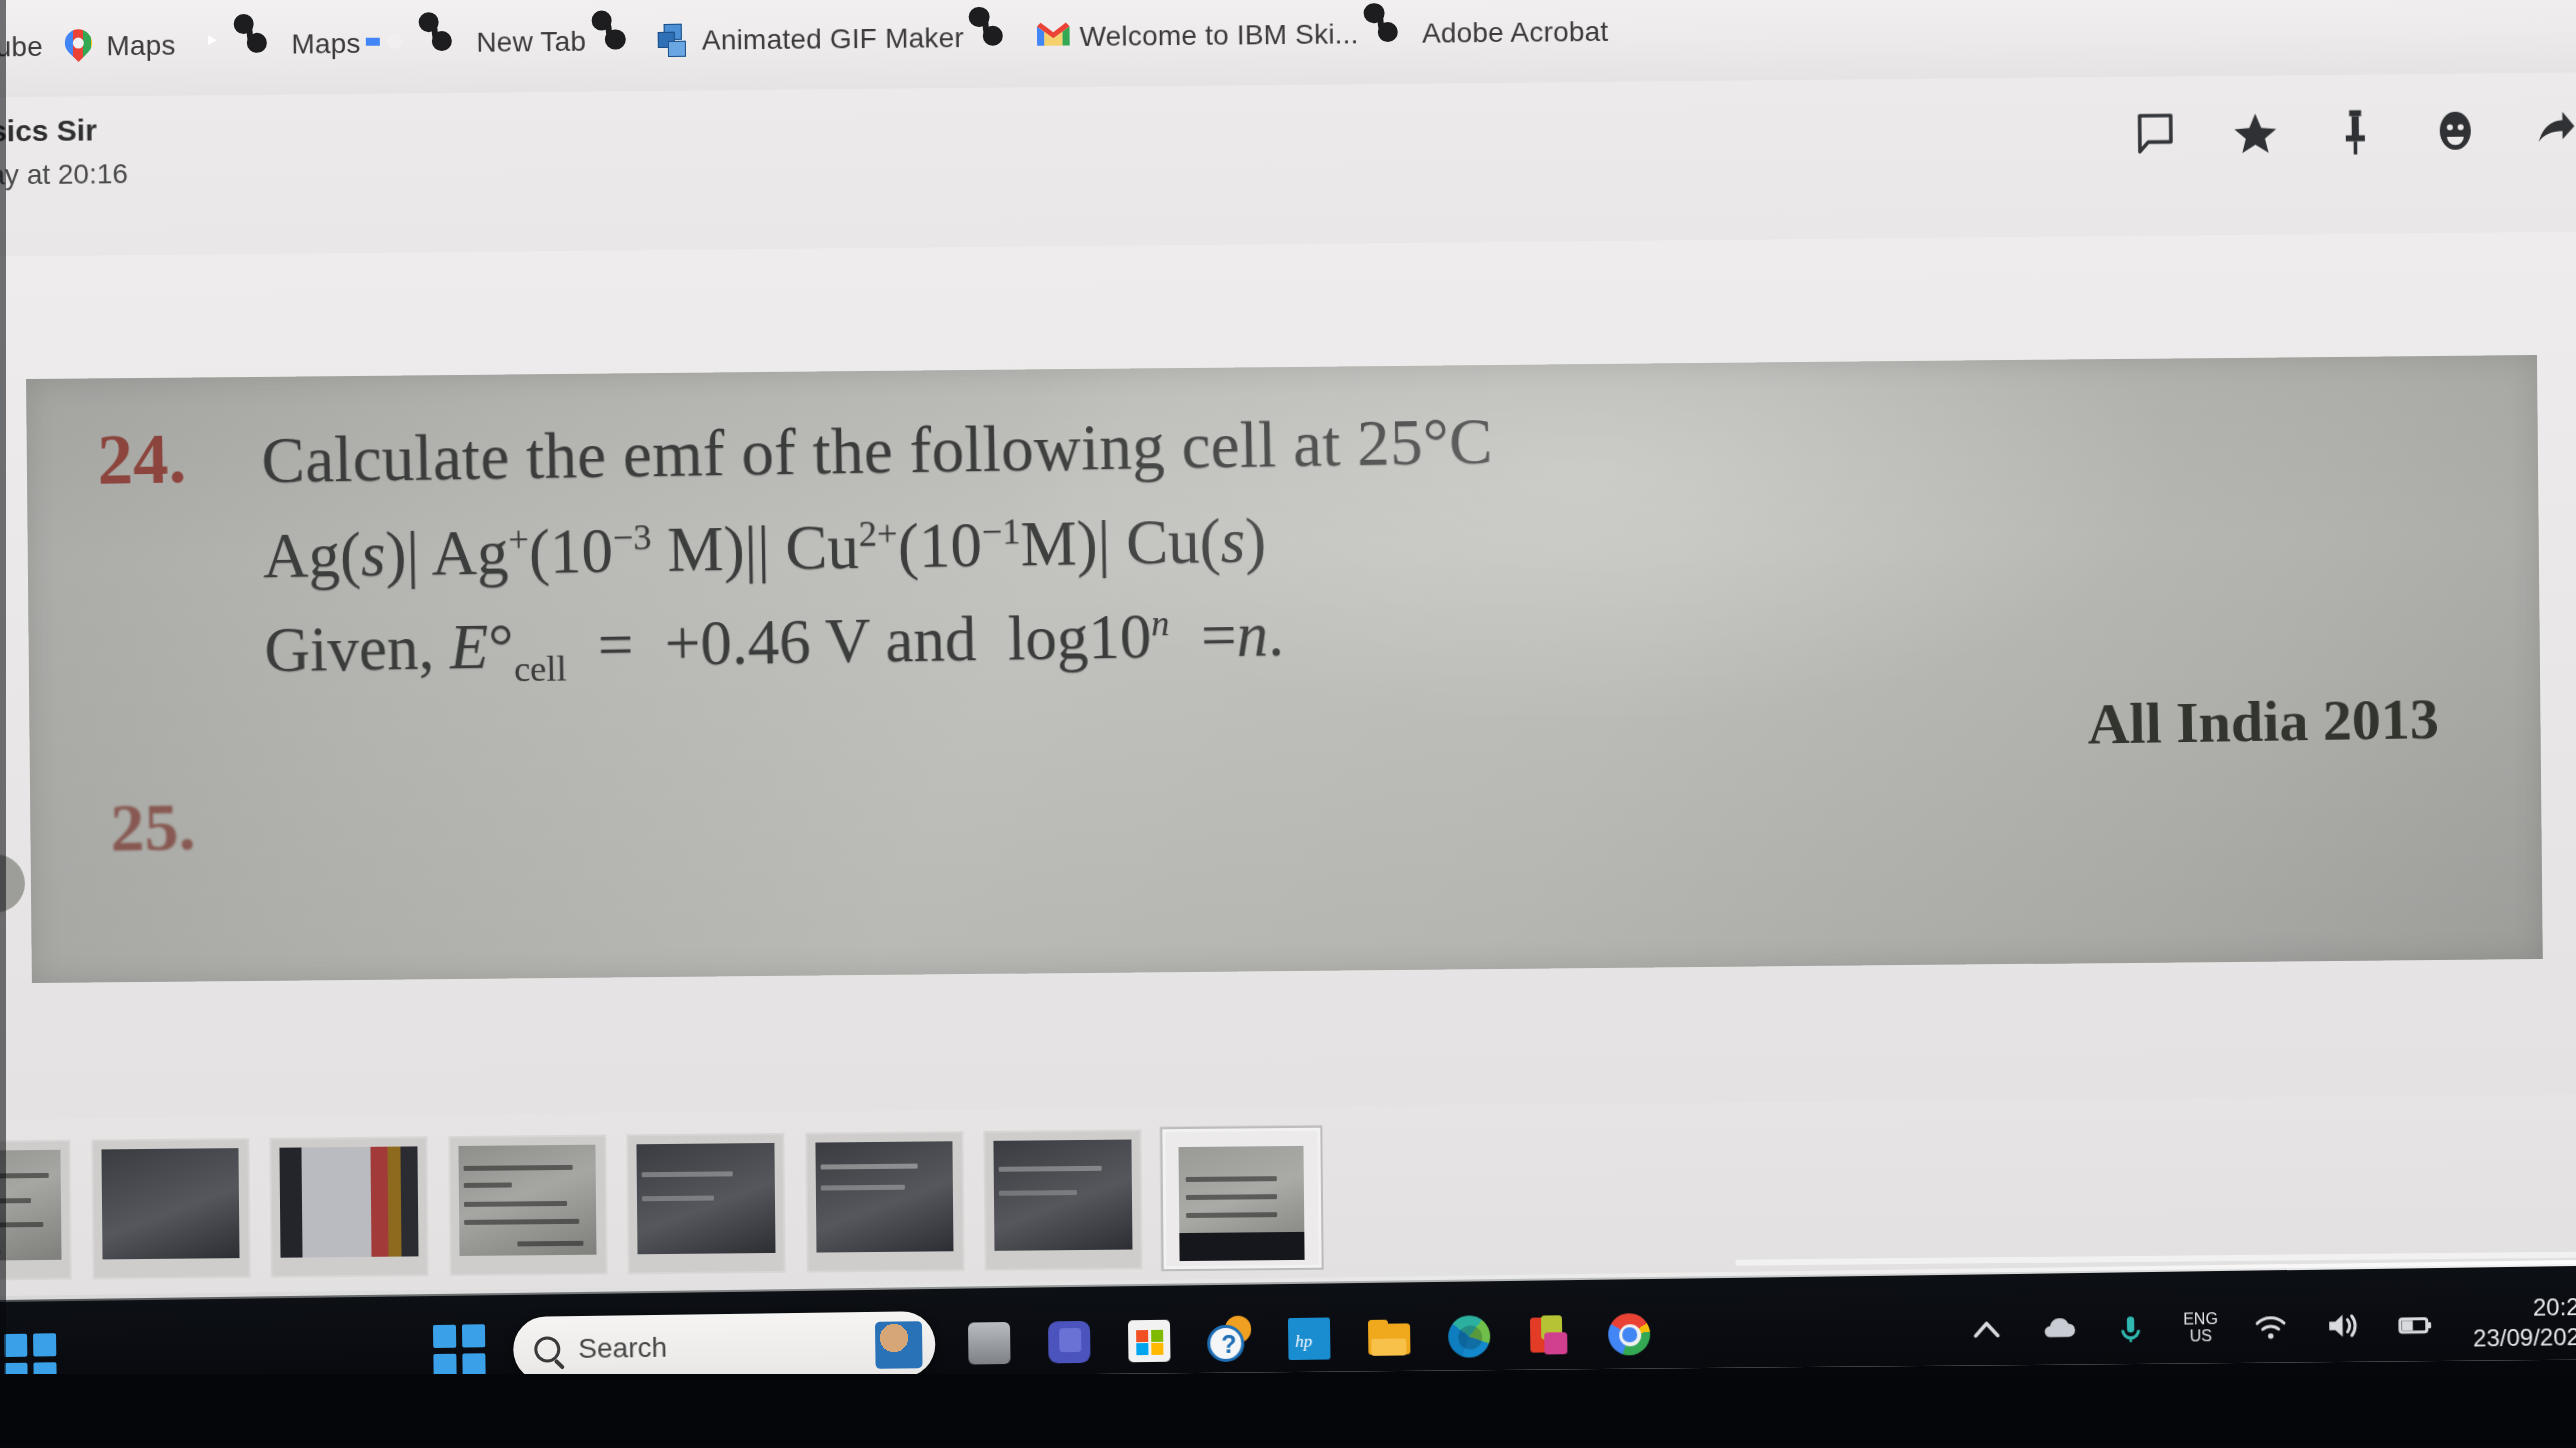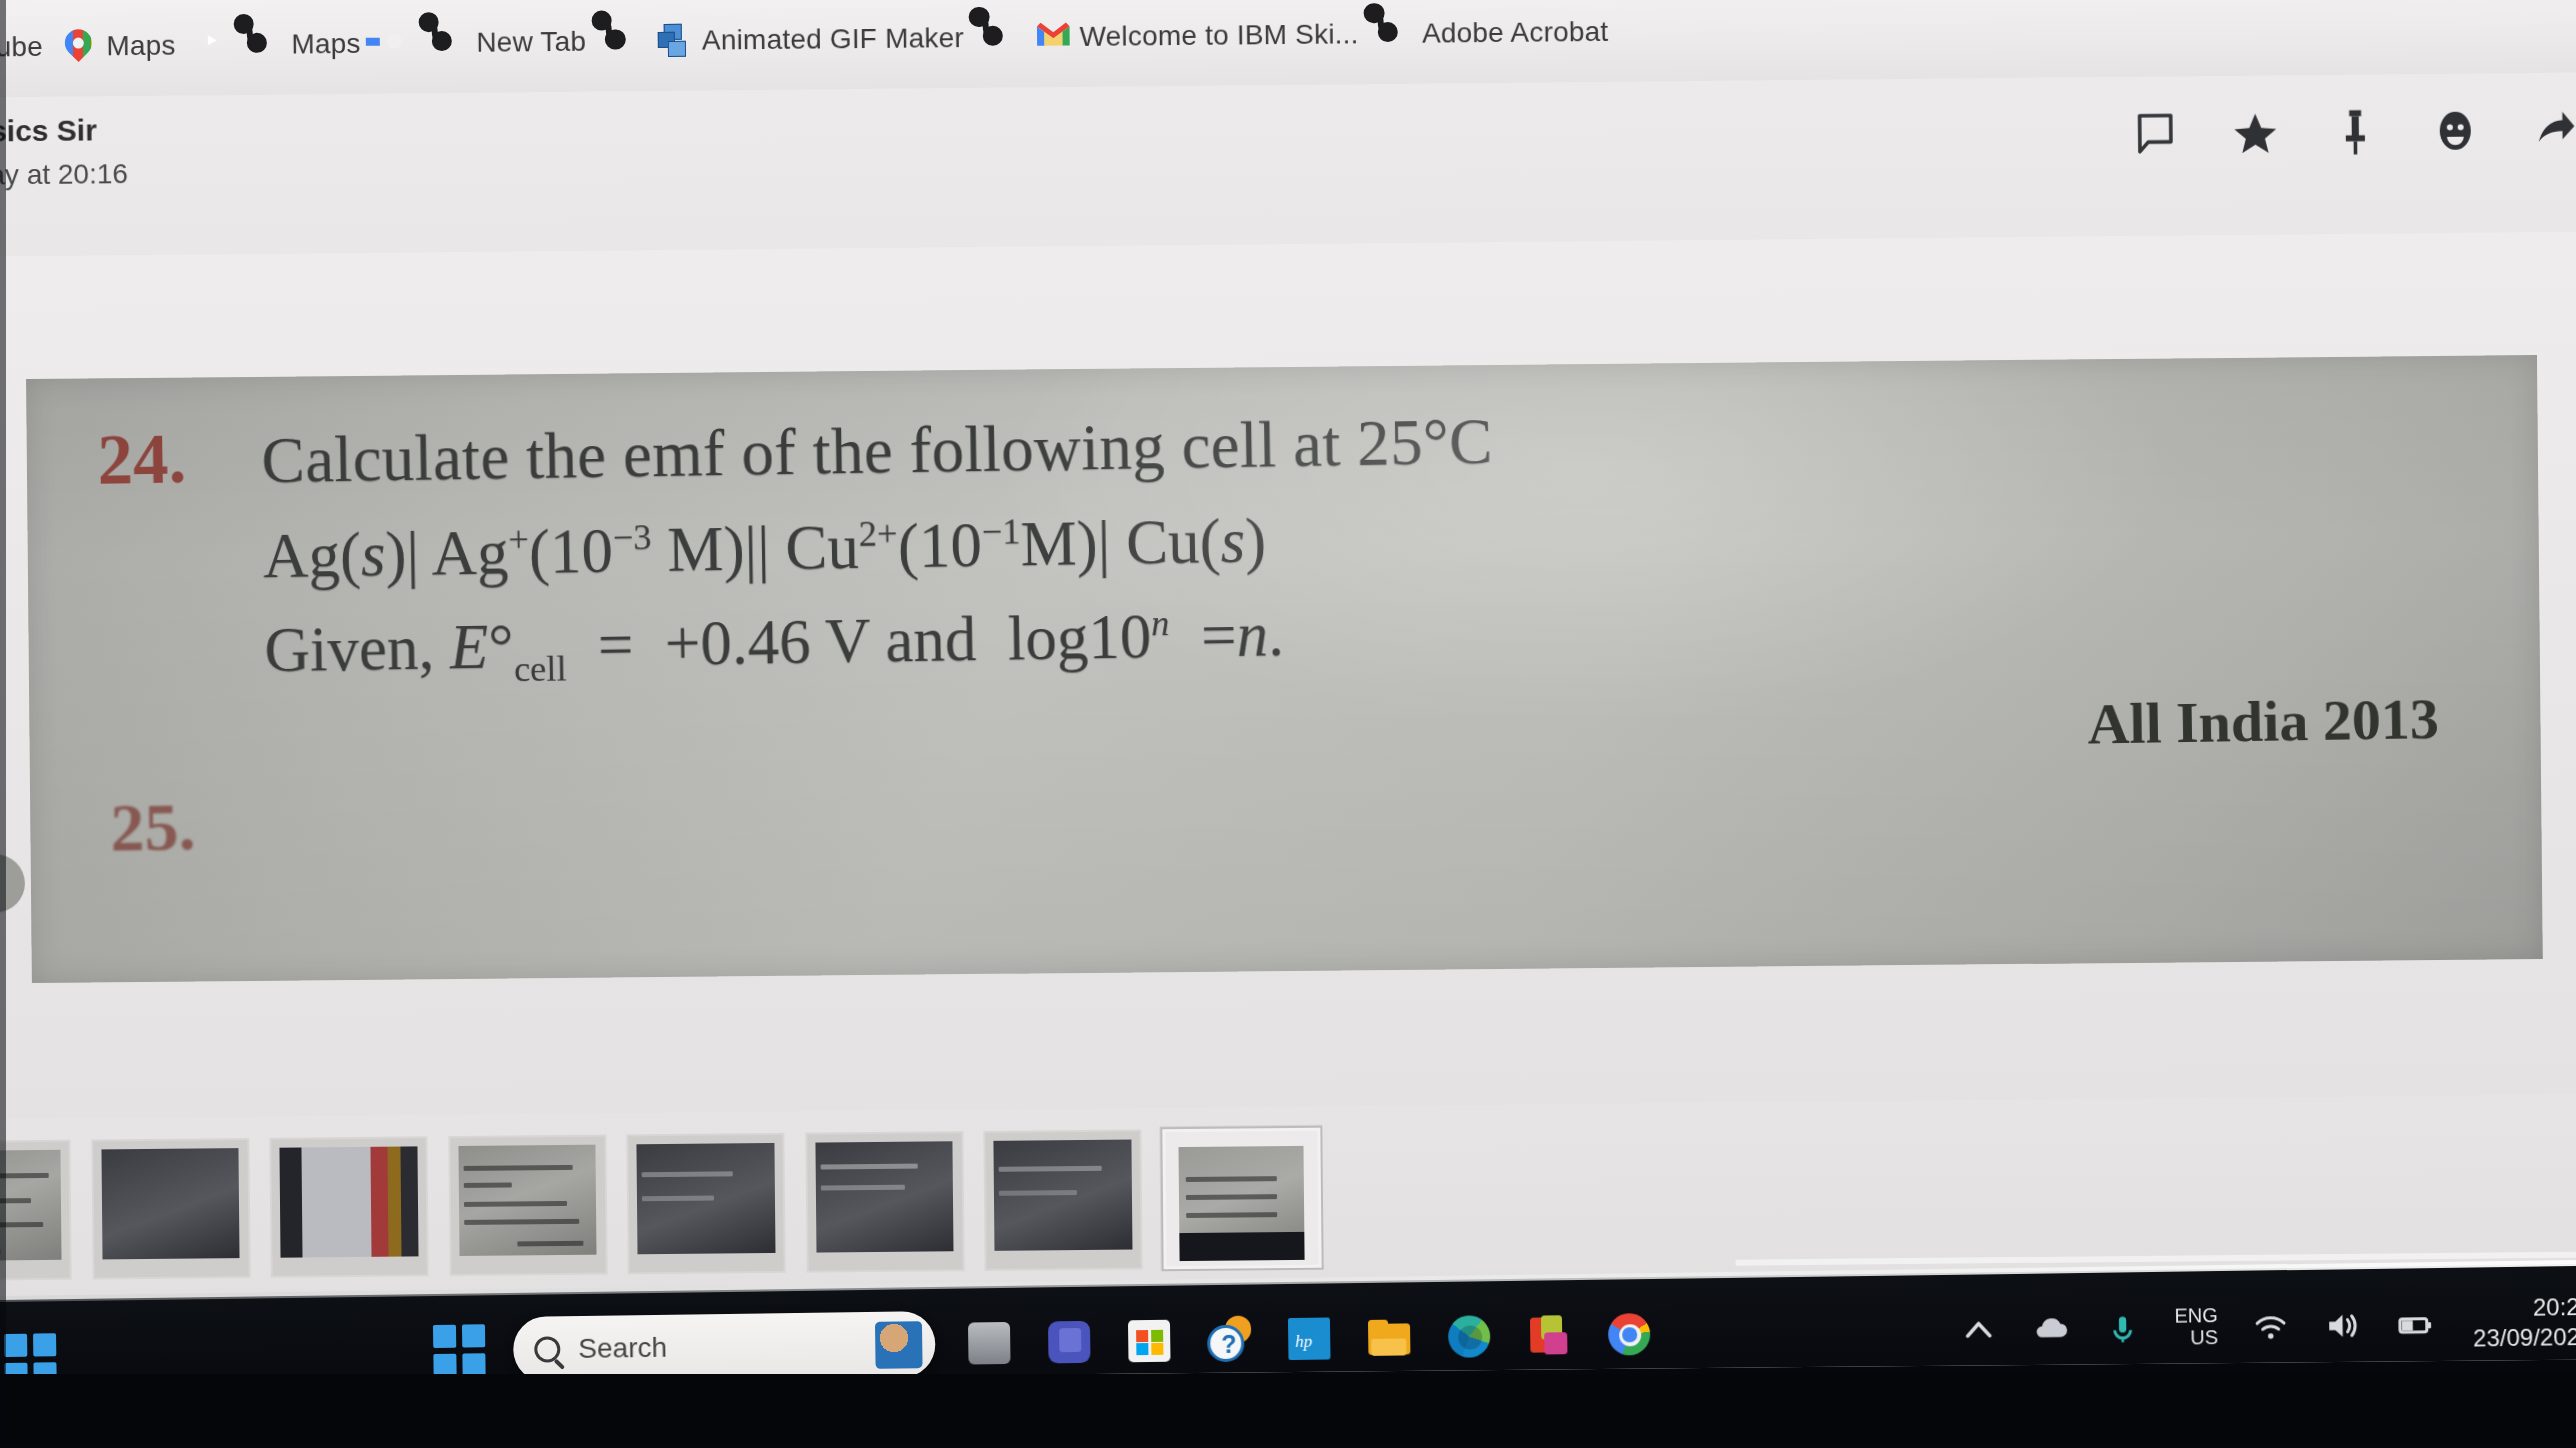--- a/index.html
+++ b/index.html
@@ -350,21 +350,21 @@
 
   .tb-app { width: 52px; height: 52px; flex: 0 0 auto; position: relative; filter: blur(0.3px); }
   .tb-app .sq { position: absolute; inset: 4.8px; border-radius: 6px; }
 
   #tb-tray {
     position: absolute; right: 12px; top: 28px;
     display: flex; align-items: center; gap: 33px;
   }
   .tray-ico { width: 39px; height: 39px; position: relative; filter: blur(0.3px); }
   #tray-lang {
-    color: #e4e6e8; font-size: 20px; line-height: 1.08; text-align: right;
+    color: #e4e6e8; font-size: 16px; line-height: 1.08; text-align: center;
     filter: blur(0.3px);
   }
   #tray-clock {
     color: #e7e9ea; font-size: 24px; line-height: 1.25; text-align: right;
     filter: blur(0.3px); padding-left: 6px;
   }
 
   
   #bezel-bottom {
     position: absolute; left: 0; bottom: 0; width: 2576px; height: 71px;

